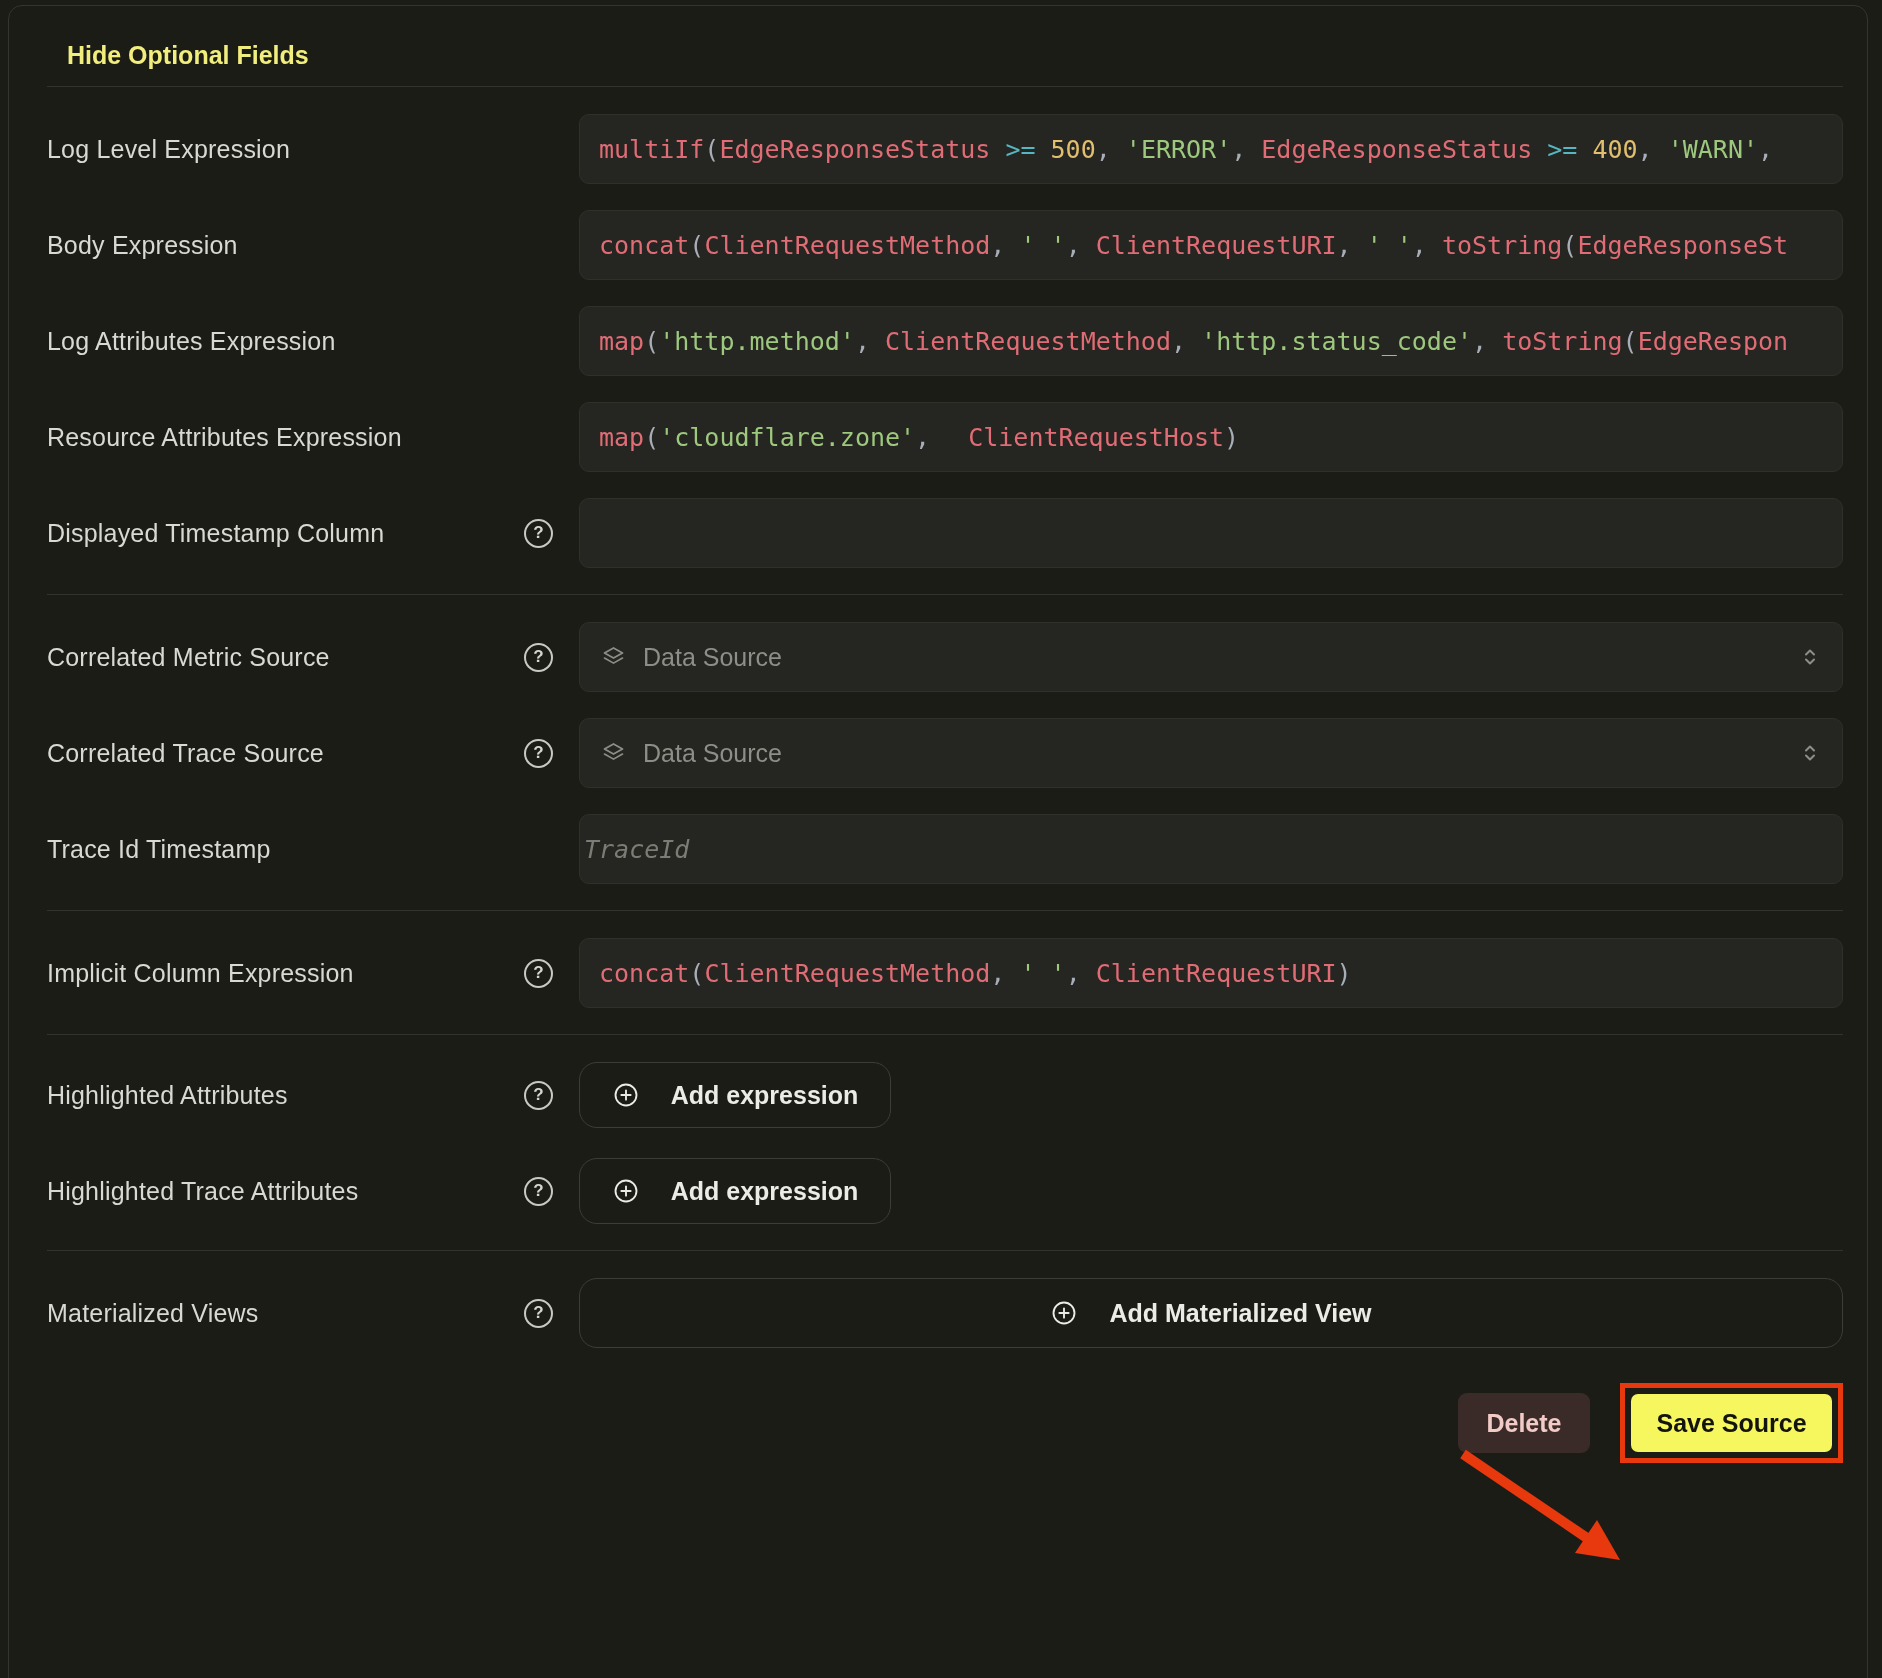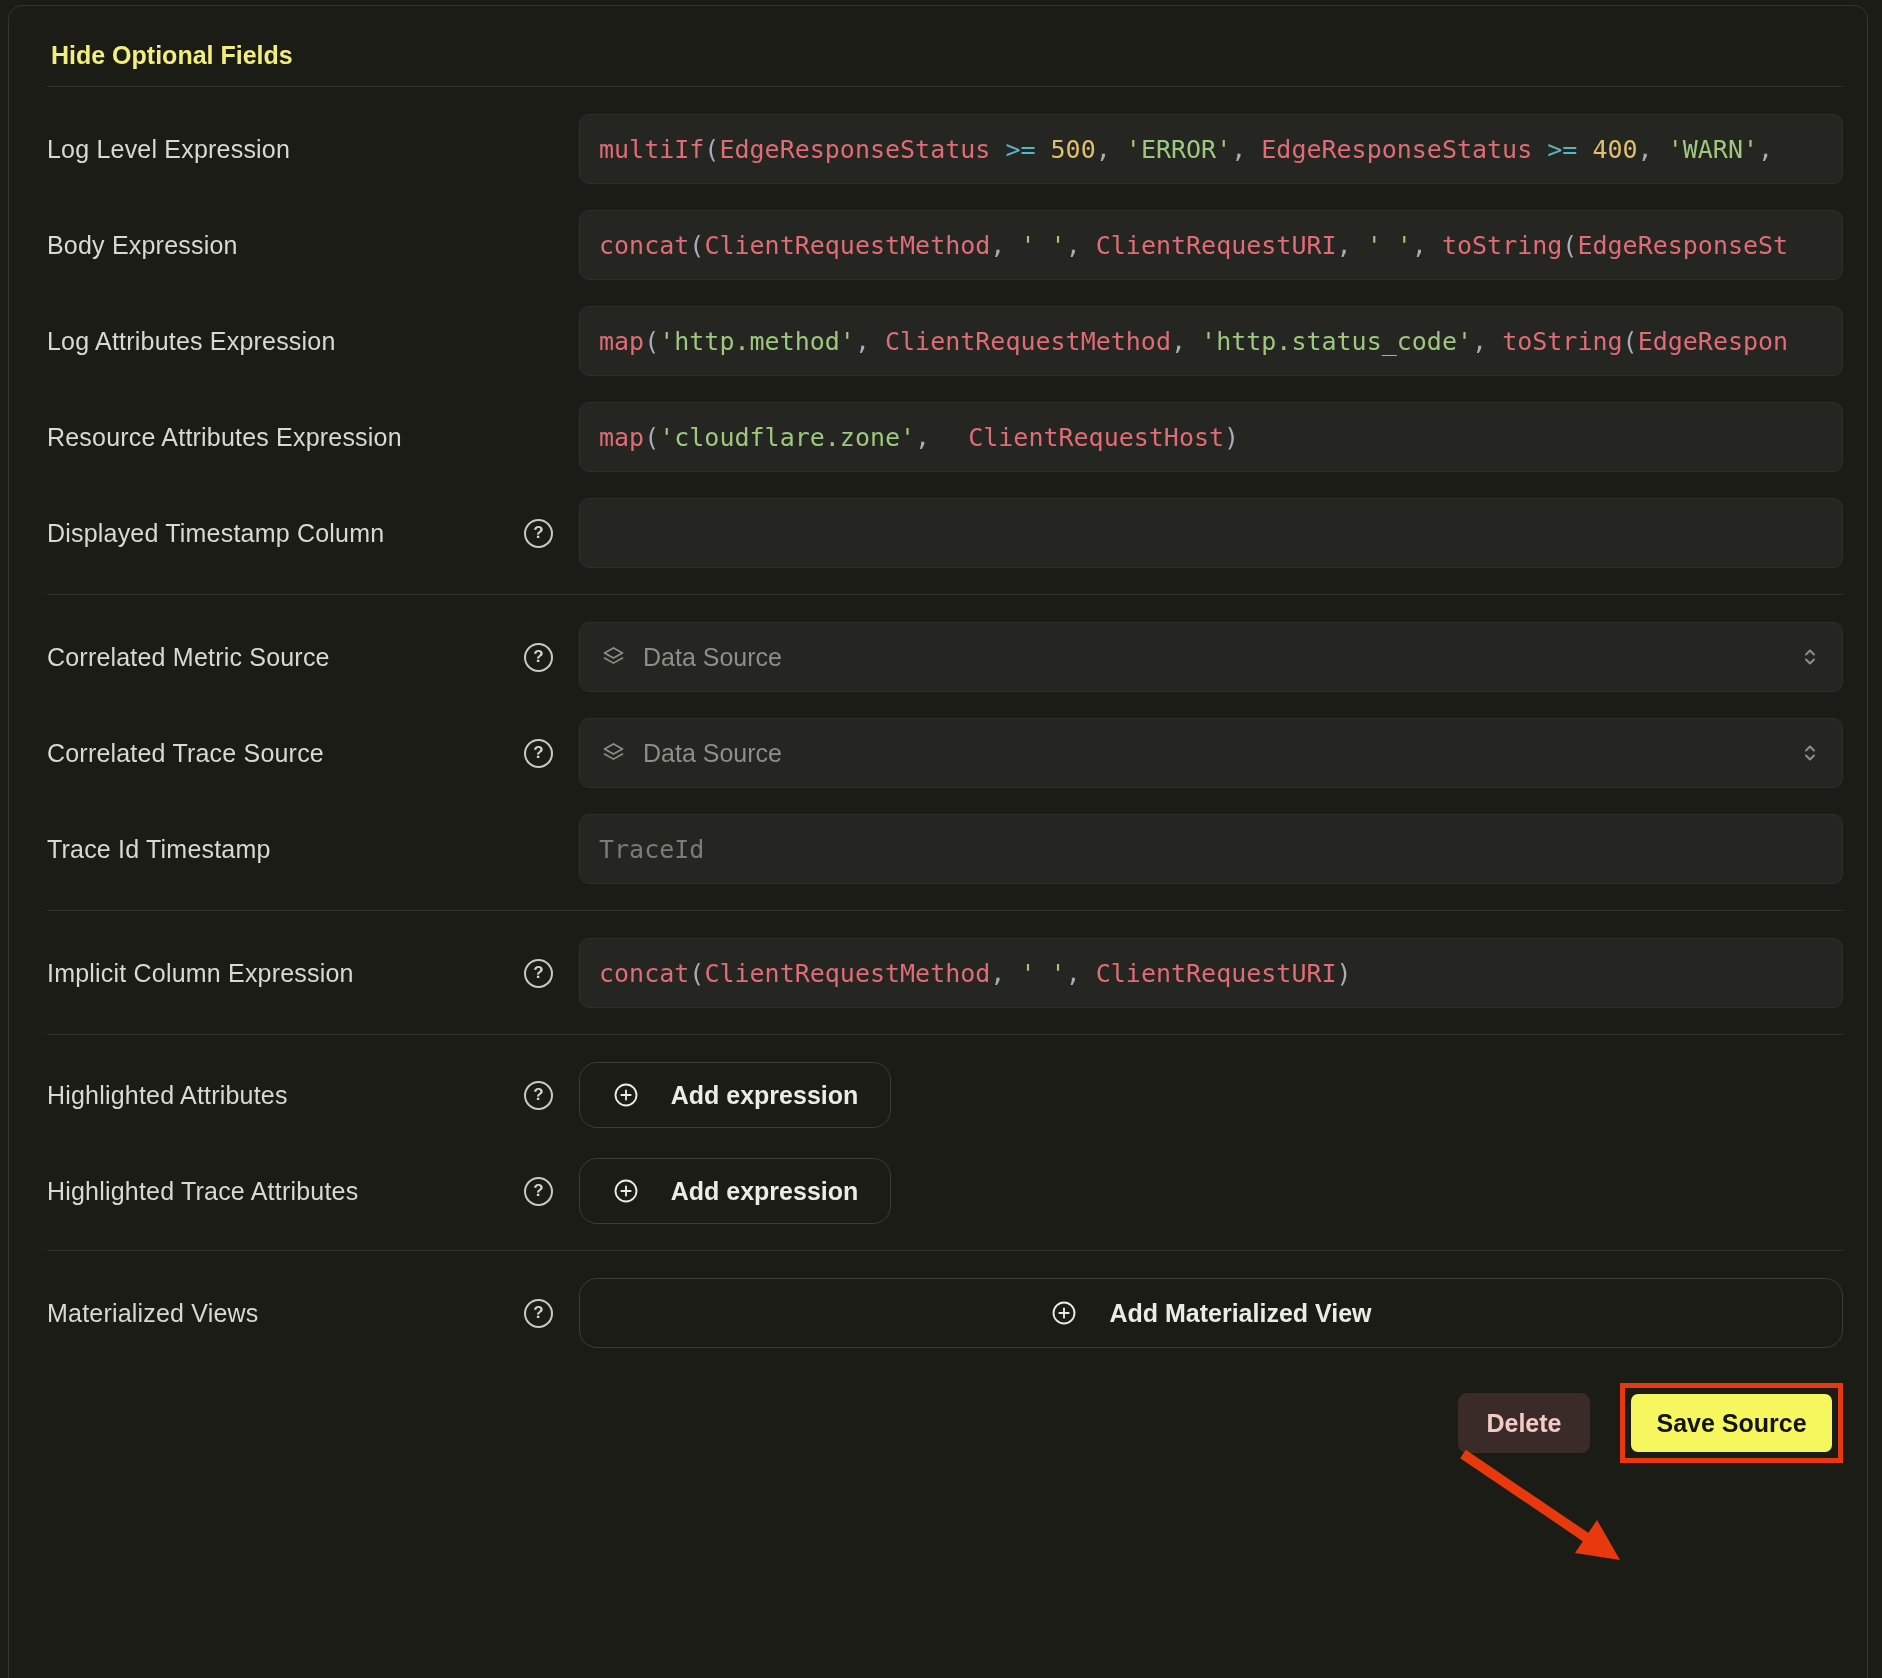--- a/index.html
+++ b/index.html
@@ -1,37 +1,37 @@
 <!DOCTYPE html>
 <html><head>
 <meta charset="utf-8">
 <style>
   * { margin:0; padding:0; box-sizing:border-box; }
   html,body { width:1882px; height:1678px; overflow:hidden;
     background:#1c1c17; font-family:"Liberation Sans", sans-serif; }
   .panel { position:absolute; left:8px; top:5px; width:1860px; height:1780px;
     border:1px solid #35352d; border-radius:14px; }
   .content { padding:35px 24px 0 38px; }
-  .header-row { margin:0 0 17px 4px; }
+  .header-row { margin:0 0 17px 20px; }
   .toggle-link { font-size:25px; font-weight:bold; color:#f2ee7e; cursor:pointer; line-height:28px; }
   .divider { height:1px; background:#33332d; margin-bottom:27px; }
   .row { display:flex; align-items:center; margin-bottom:26px; }
   .row-btn { margin-bottom:30px; }
   .lbl-col { width:532px; flex:none; display:flex; align-items:center; }
   .lbl { font-size:25px; color:#d9d9d4; letter-spacing:.2px; }
   .help { margin-left:auto; margin-right:26px; width:29px; height:29px; flex:none;
     border:2px solid #c9c9c4; border-radius:50%; color:#d6d6d1;
     font-size:17px; font-weight:bold; display:flex; align-items:center; justify-content:center;
     cursor:pointer; }
   .field { flex:1; height:70px; background:#252521; border:1px solid #30302a;
     border-radius:10px; display:flex; align-items:center; }
   .code { padding:0 19px; font-family:"DejaVu Sans Mono", monospace; font-size:25px;
     white-space:pre; overflow:hidden; }
-  input.text-input { padding:0 19px; font-family:"DejaVu Sans Mono", monospace; font-size:25px;
-    color:#cfcfc9; outline:none; }
+  input.text-input { padding:0 4px; font-family:"DejaVu Sans Mono", monospace; font-size:25px;
+    color:#cfcfc9; outline:none;font-style:italic; }
   input.text-input::placeholder { color:#7c7b74; opacity:1; }
   .select { padding:8px 20px; gap:16px; cursor:pointer; }
   .select .ph { font-size:25px; color:#8e8e88; }
   .select .chev { margin-left:auto; }
   .btn-outline { background:transparent; border:1px solid #3d3d36; border-radius:18px;
     display:flex; align-items:center; justify-content:center; gap:31px;
     color:#ecece7; font-weight:bold; font-size:25px; cursor:pointer; }
   .btn-addexpr { width:312px; height:66px; flex:none; }
   .btn-mat { flex:1; height:70px; }
   .footer { display:flex; justify-content:flex-end; align-items:center; gap:30px;

